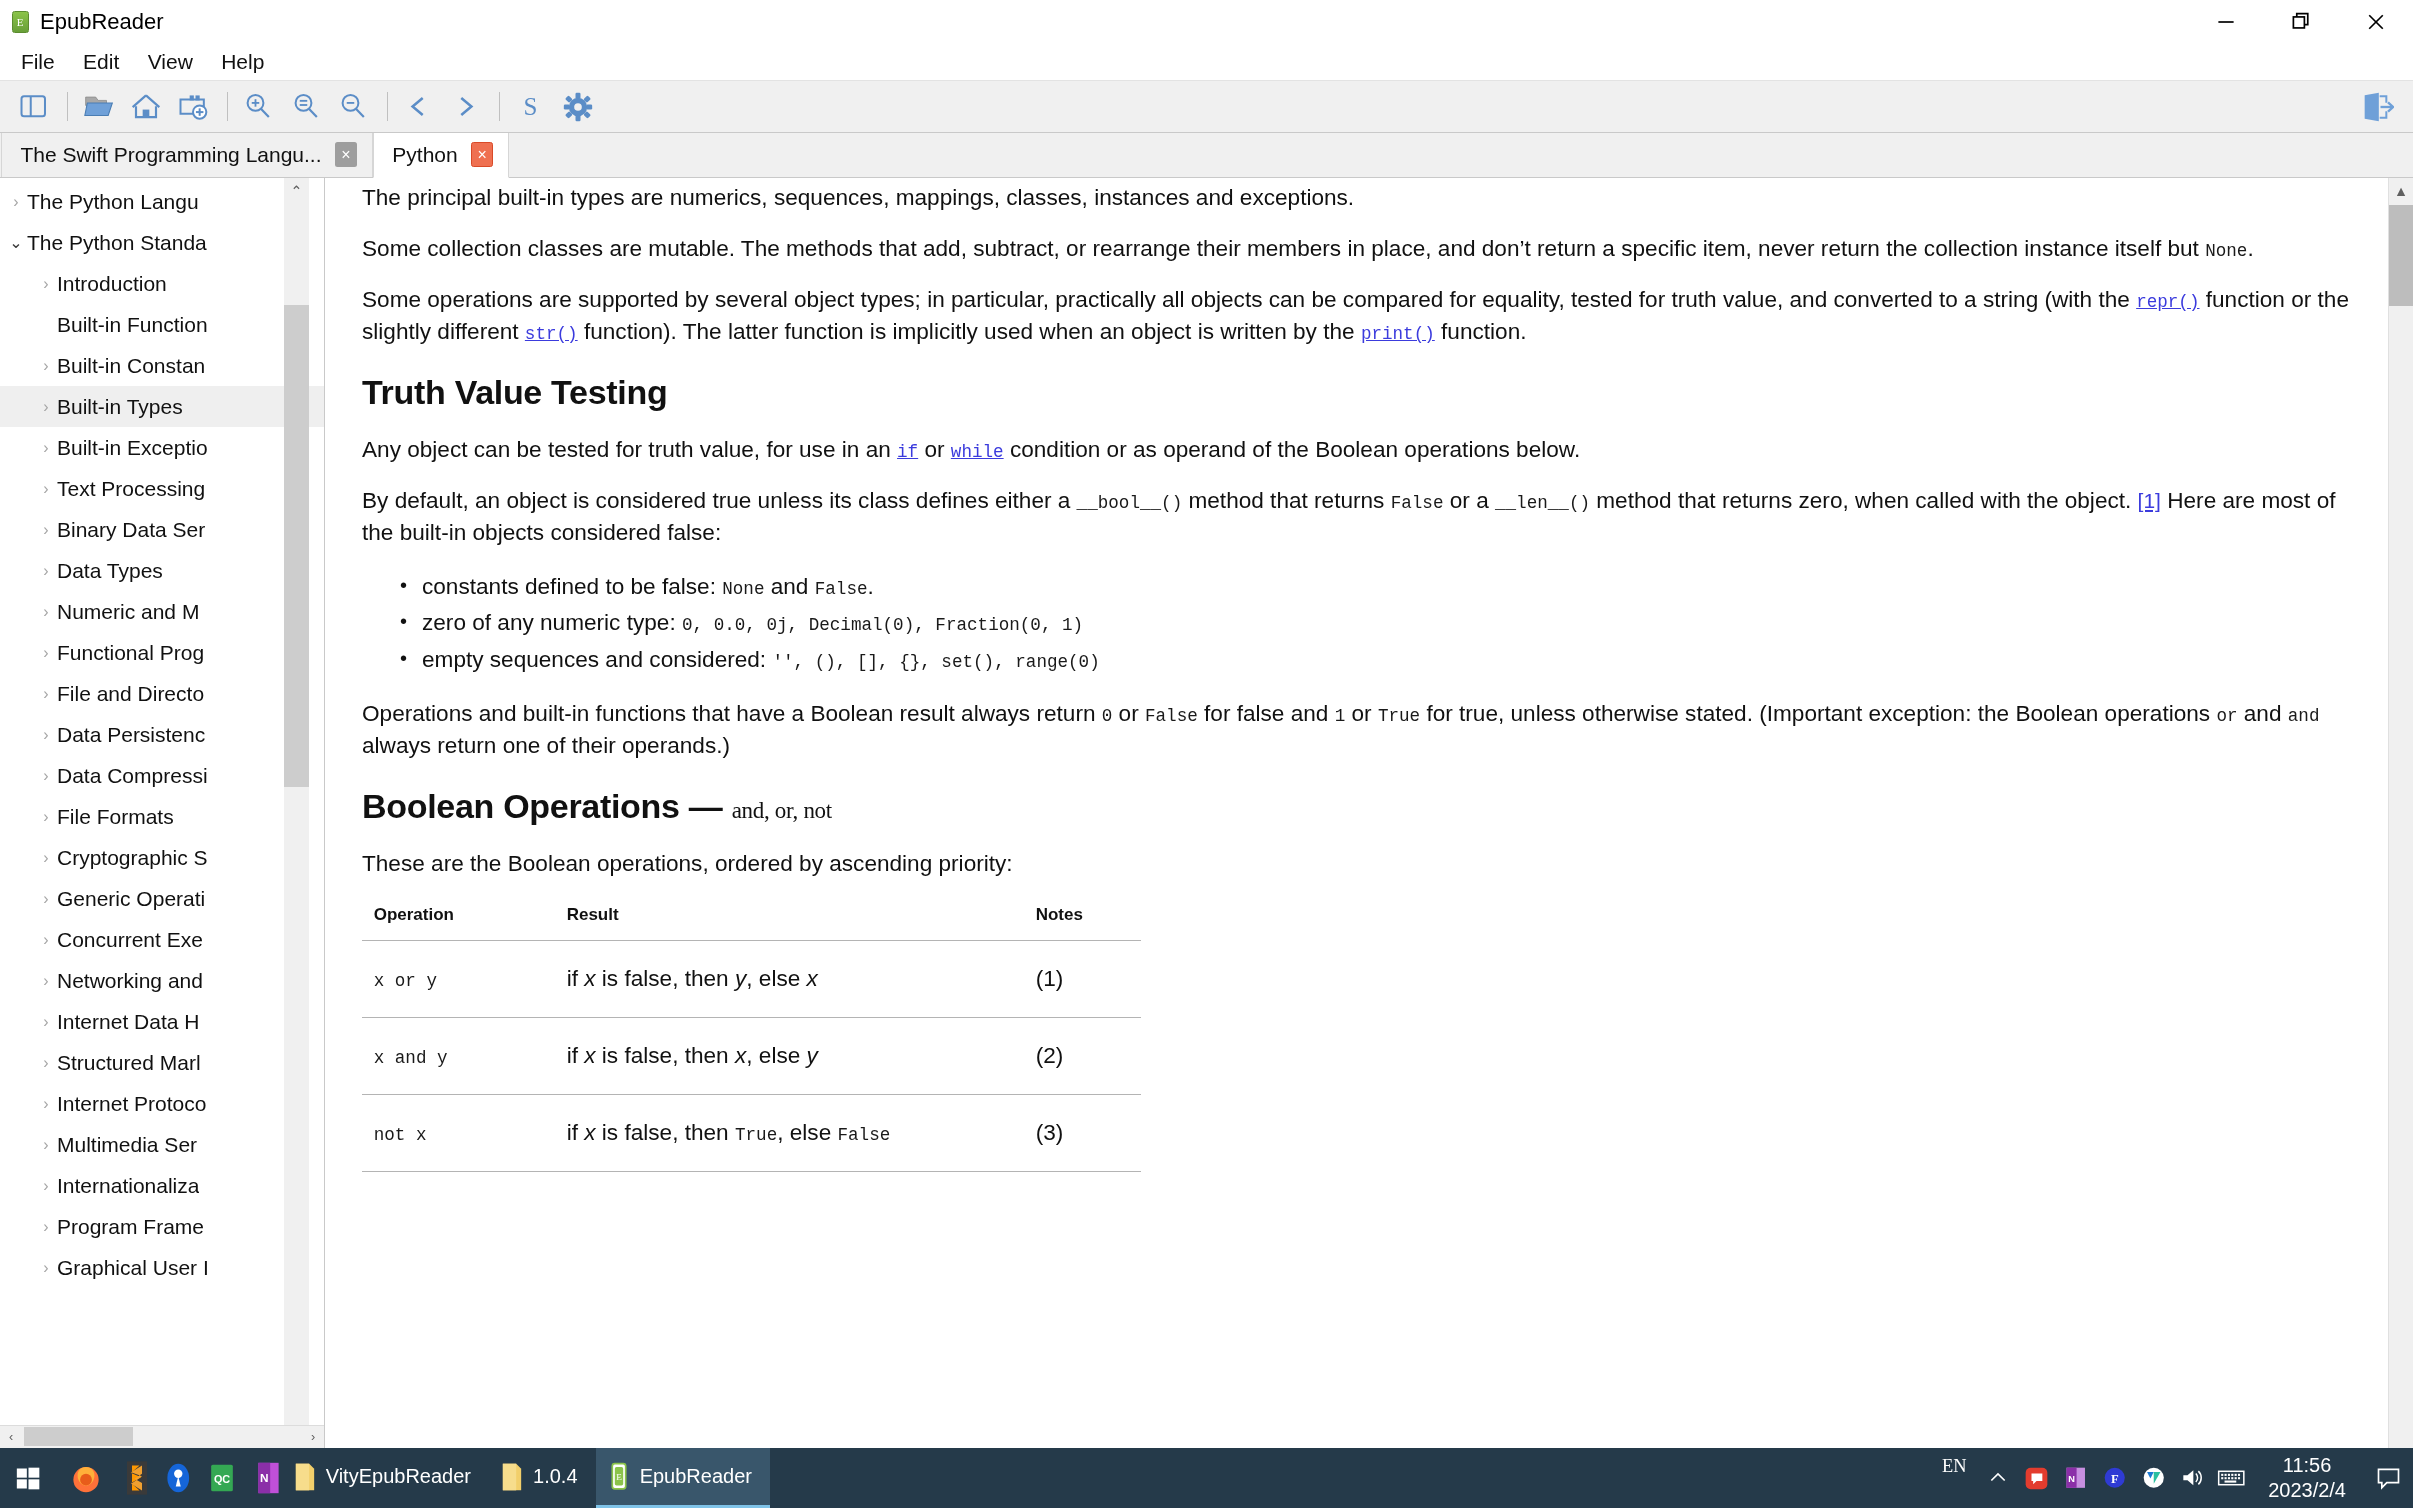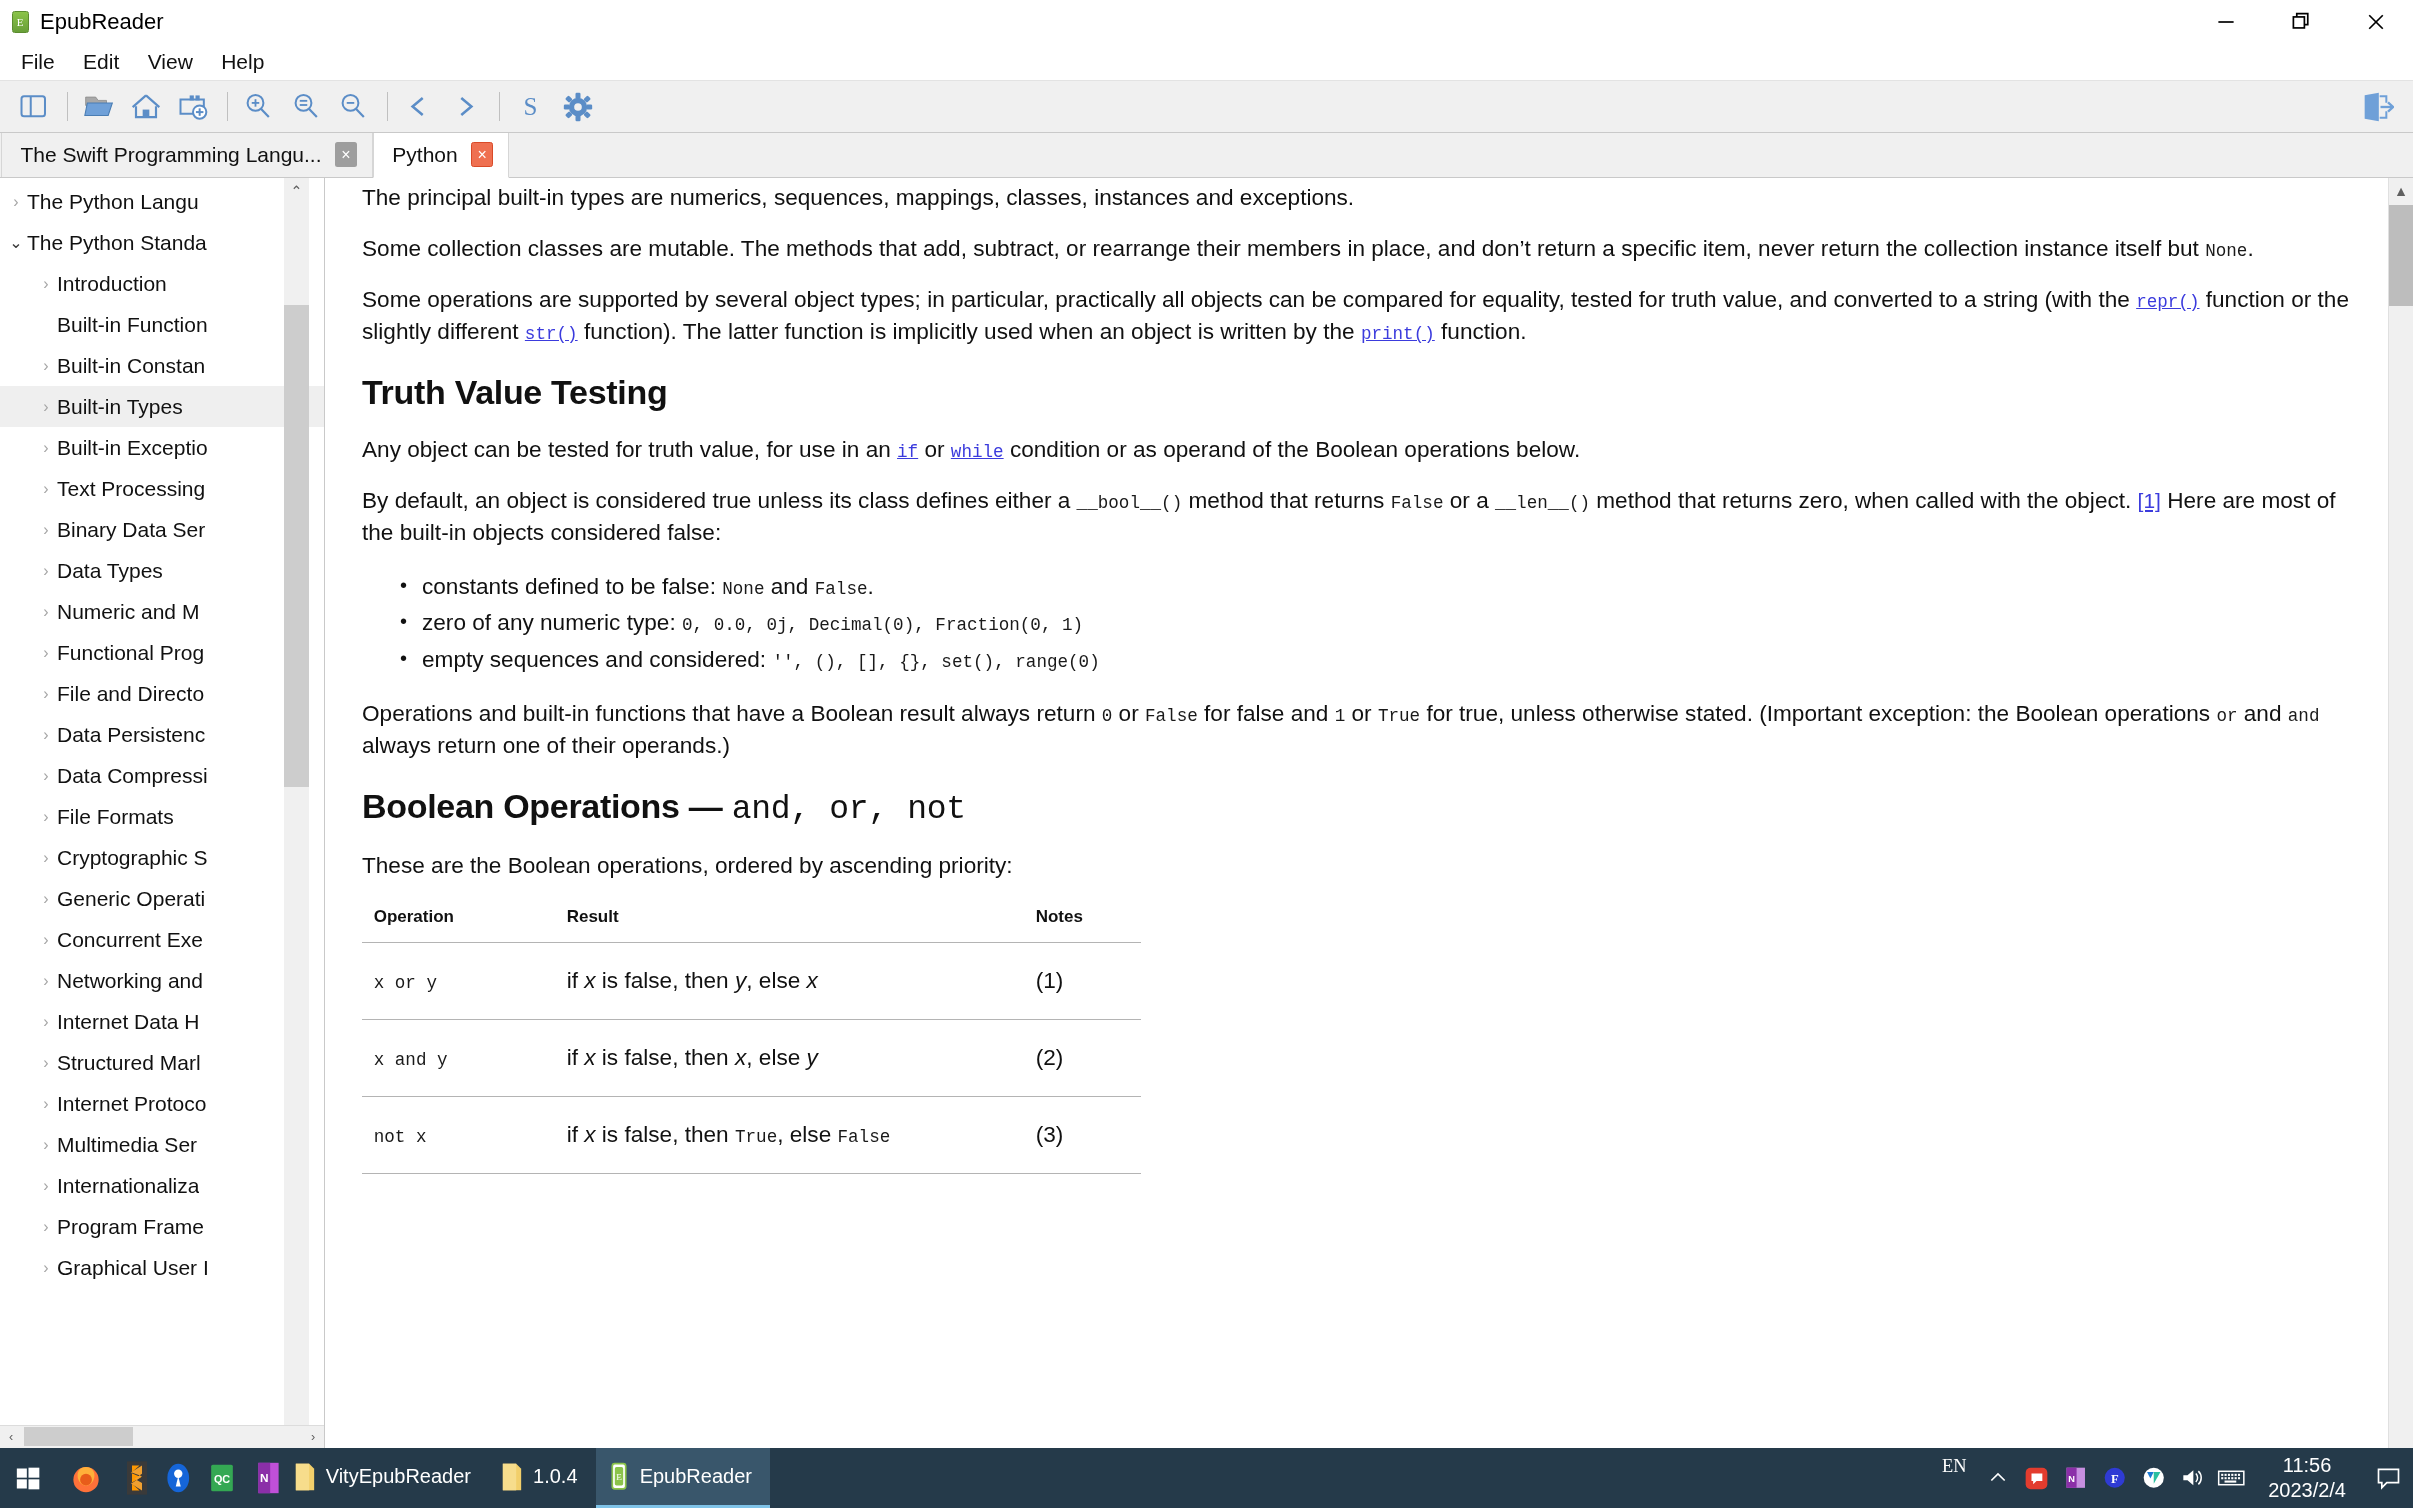--- a/index.html
+++ b/index.html
@@ -249,23 +249,23 @@
     line-height: 1.42;
     margin: 0 0 19px 0;
   }
   .content h1 {
     font-size: 34px;
     font-weight: bold;
     margin: 25px 0 22px 0;
     letter-spacing: -0.3px;
   }
   .content h1 .code-lite {
-    font-family: Liberation Mono, monospace;
+    font-family: Liberation Serif, serif;
     font-weight: normal;
-    font-size: 33px;
+    font-size: 23px;
   }
   code, .cd {
     font-family: "Liberation Mono", monospace;
     font-size: 17.6px;
     color: #1a1a1a;
   }
   a.ref {
     color: #3b3bdd;
     text-decoration: underline;
     font-family: "Liberation Mono", monospace;

